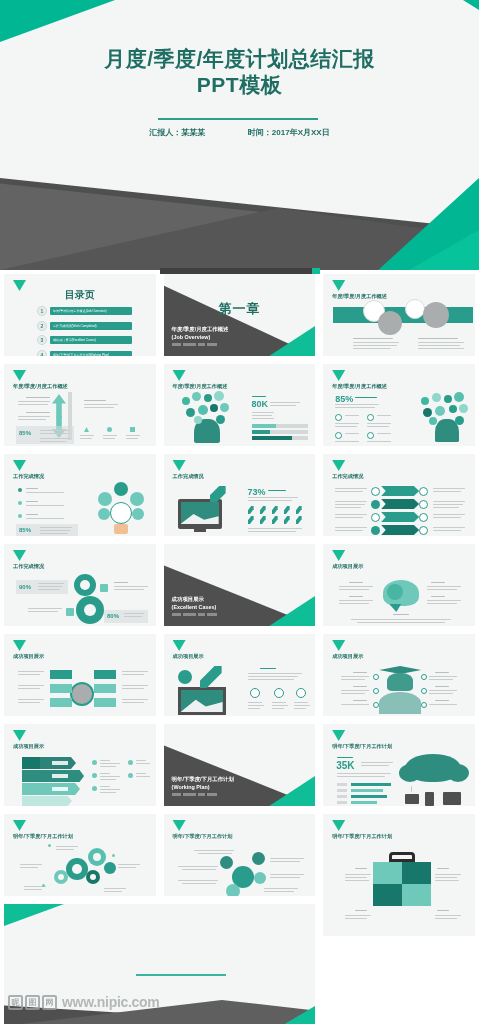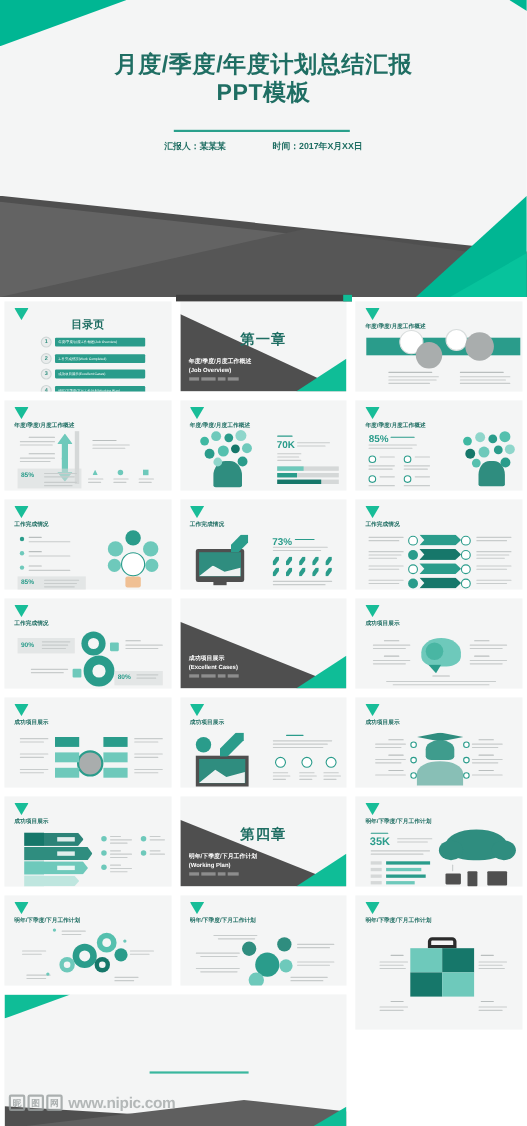--- a/index.html
+++ b/index.html
@@ -358,21 +358,21 @@
         <div class="cir" style="left:28px;top:28px;width:9px;height:9px;background:#6ec9bb;"></div>
         <div class="cir" style="left:40px;top:30px;width:8px;height:8px;background:#2a9c8b;"></div>
         <div class="cir" style="left:50px;top:27px;width:10px;height:10px;background:#8fd6cb;"></div>
         <div class="cir" style="left:22px;top:44px;width:9px;height:9px;background:#2a9c8b;"></div>
         <div class="cir" style="left:34px;top:41px;width:10px;height:10px;background:#55c0ae;"></div>
         <div class="cir" style="left:46px;top:40px;width:8px;height:8px;background:#16776a;"></div>
         <div class="cir" style="left:56px;top:39px;width:9px;height:9px;background:#6ec9bb;"></div>
         <div class="cir" style="left:30px;top:52px;width:8px;height:8px;background:#8fd6cb;"></div>
         <div class="cir" style="left:52px;top:51px;width:9px;height:9px;background:#2a9c8b;"></div>
         <div class="txtline" style="left:88px;top:32px;width:14px;background:#2a9c8b;"></div>
-        <div class="bignum" style="left:88px;top:35px;font-size:9px;">70K</div>
+        <div class="bignum" style="left:88px;top:35px;font-size:9px;">80K</div>
         <div class="txtline sm" style="left:106px;top:38px;width:30px;"></div>
         <div class="txtline sm" style="left:106px;top:41px;width:26px;"></div>
         <div class="txtline sm" style="left:88px;top:48px;width:22px;"></div>
         <div class="txtline sm" style="left:88px;top:51px;width:20px;"></div>
         <div class="txtline sm" style="left:88px;top:54px;width:22px;"></div>
         <div class="blk gry" style="left:88px;top:60px;width:56px;height:3.5px;"></div>
         <div class="blk lt" style="left:88px;top:60px;width:24px;height:3.5px;"></div>
         <div class="blk gry" style="left:88px;top:66px;width:56px;height:3.5px;"></div>
         <div class="blk" style="left:88px;top:66px;width:18px;height:3.5px;"></div>
         <div class="blk gry" style="left:88px;top:72px;width:56px;height:3.5px;"></div>
@@ -699,21 +699,20 @@
         <div class="cir lt" style="left:124px;top:49px;width:5px;height:5px;"></div>
         <div class="txtline sm" style="left:132px;top:49px;width:10px;"></div>
         <div class="txtline sm" style="left:132px;top:52px;width:14px;"></div>
       </div>
     </div>
 
     <div class="slide chapter">
       <div class="slide-inner">
         <div class="ch-dark"></div>
         <div class="ch-green"></div>
-        <div class="ch-num">第四章</div>
         <div class="ch-sub">
           <div>明年/下季度/下月工作计划</div>
           <div class="en">(Working Plan)</div>
           <div class="ch-bars">
             <i style="width:9px"></i>
               <i style="width:13px"></i>
               <i style="width:7px"></i>
               <i style="width:10px"></i>
           </div>
         </div>

